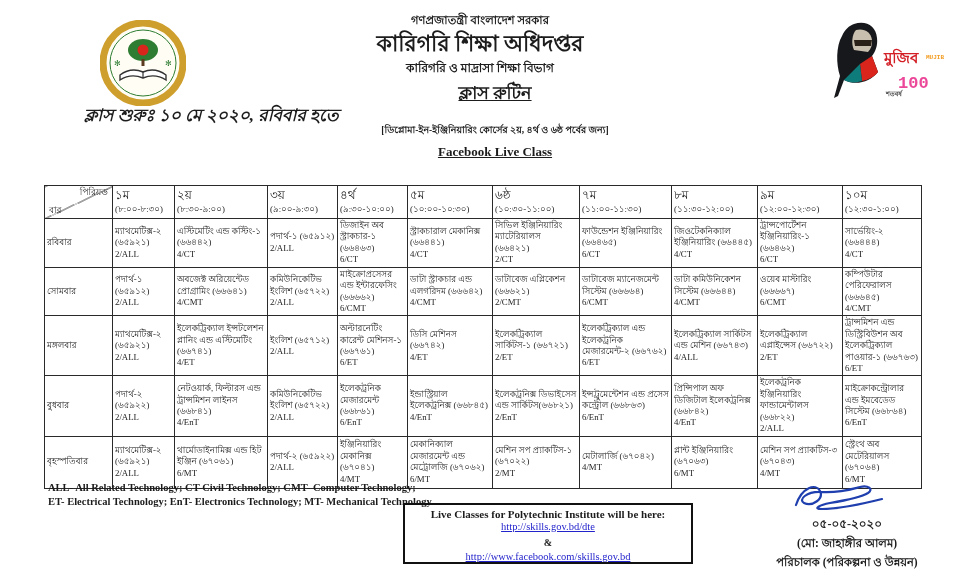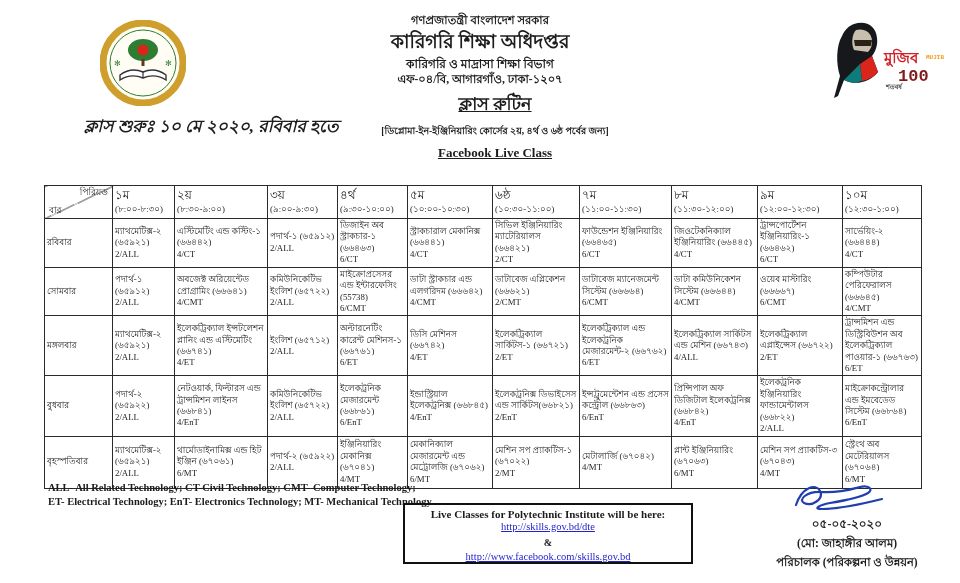--- a/index.html
+++ b/index.html
@@ -8,39 +8,39 @@
     background: #ffffff;
     color: #1c1c1c;
     font-family: "Liberation Serif", "DejaVu Serif", serif;
     position: relative;
     overflow: hidden;
   }
 
   
   .header-center { text-align: center; padding-top: 13px; line-height: 1.3; }
   .gov-line   { font-size: 11.5px; font-weight: bold; }
-  .org-name   { font-size: 19px;  font-weight: bold; margin-top: 2px; }
+  .org-name   { font-size: 22px;  font-weight: bold; margin-top: 2px; }
   .division   { font-size: 12px;  font-weight: bold; margin-top: 2px; }
   .ministry   { font-size: 11.5px; font-weight: bold; }
   .address    { font-size: 11.5px; font-weight: bold; }
 
   .dte-logo   { position: absolute; left: 100px; top: 20px; }
   .mujib-logo { position: absolute; left: 832px; top: 16px; width: 112px; height: 86px; font-family: Liberation Mono, monospace; }
   .mujib-text { position: absolute; left: 52px; top: 36px; line-height: 1; }
   .mujib-w1 { color: #d31f26; font-weight: bold; font-size: 15px; display:block; }
   .mujib-w2 { color: #f29b1d; font-weight: bold; font-size: 6px; position:absolute; left: 42px; top: 3px; }
-  .mujib-num { color: #7f1d1d; font-weight: bold; font-size: 17px; display:block; margin-left: 14px; margin-top: 1px;}
+  .mujib-num { color: #ec4899; font-weight: bold; font-size: 17px; display:block; margin-left: 14px; margin-top: 8px;}
   .mujib-w3 { color: #3b3b3b; font-weight: bold; font-size: 6.5px; display:block; margin-left: 2px; }
 
   
   .title-row { position: relative; height: 66px; margin-top: 4px; }
   .start-note { position: absolute; left: 84px; top: 22px; font-size: 17px; font-weight: bold; font-style: italic; }
   .title-center { position: absolute; left: 330px; width: 330px; text-align: center; top: 0; }
   .routine-title { font-size: 17.5px; font-weight: bold; text-decoration: underline; }
-  .routine-subtitle { font-size: 9.5px; font-weight: bold; margin-top: 4px; }
+  .routine-subtitle { font-size: 9.5px; font-weight: bold; margin-top: 14px; }
   .live-class { font-size: 13px; font-weight: bold; text-decoration: underline; margin-top: 6px; }
 
   
   table.routine {
     position: absolute; left: 44px; top: 185px;
     border-collapse: collapse; table-layout: fixed; width: 877px;
     font-size: 8.8px; line-height: 1.3; text-align: left;
   }
   table.routine th, table.routine td {
     border: 1px solid #2a2a2a; vertical-align: middle; padding: 1px 2px;
@@ -99,21 +99,20 @@
     <span class="mujib-w2">MUJIB</span>
     <span class="mujib-num">100</span>
     <span class="mujib-w3">শতবর্ষ</span>
   </div>
 </div>
 
 <div class="header-center">
   <div class="gov-line">গণপ্রজাতন্ত্রী বাংলাদেশ সরকার</div>
   <div class="org-name">কারিগরি শিক্ষা অধিদপ্তর</div>
   <div class="division">কারিগরি ও মাদ্রাসা শিক্ষা বিভাগ</div>
-  <div class="address">এফ-০৪/বি, আগারগাঁও, ঢাকা-১২০৭</div>
 </div>
 
 <div class="title-row">
   <div class="start-note">ক্লাস শুরুঃ ১০ মে ২০২০, রবিবার হতে</div>
   <div class="title-center">
     <div class="routine-title">ক্লাস রুটিন</div>
     <div class="routine-subtitle">[ডিপ্লোমা-ইন-ইঞ্জিনিয়ারিং কোর্সের ২য়, ৪র্থ ও ৬ষ্ঠ পর্বের জন্য]</div>
     <div class="live-class">Facebook Live Class</div>
   </div>
 </div>
@@ -232,21 +231,21 @@
         </td>
         <td class="cls">
           <div class="subj">অবজেক্ট অরিয়েন্টেড প্রোগ্রামিং (৬৬৬৪১)</div>
           <div class="grp">4/CMT</div>
         </td>
         <td class="cls">
           <div class="subj">কমিউনিকেটিভ ইংলিশ (৬৫৭২২)</div>
           <div class="grp">2/ALL</div>
         </td>
         <td class="cls">
-          <div class="subj">মাইক্রোপ্রসেসর এন্ড ইন্টারফেসিং (55738)</div>
+          <div class="subj">মাইক্রোপ্রসেসর এন্ড ইন্টারফেসিং (৬৬৬৬২)</div>
           <div class="grp">6/CMT</div>
         </td>
         <td class="cls">
           <div class="subj">ডাটা স্ট্রাকচার এন্ড এলগরিদম (৬৬৬৪২)</div>
           <div class="grp">4/CMT</div>
         </td>
         <td class="cls">
           <div class="subj">ডাটাবেজ এপ্লিকেশন (৬৬৬২১)</div>
           <div class="grp">2/CMT</div>
         </td>

